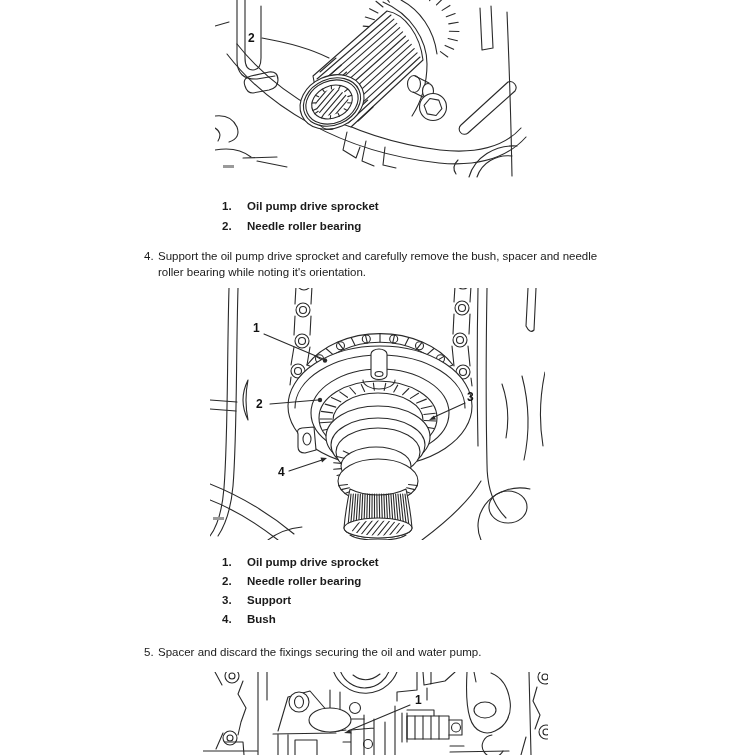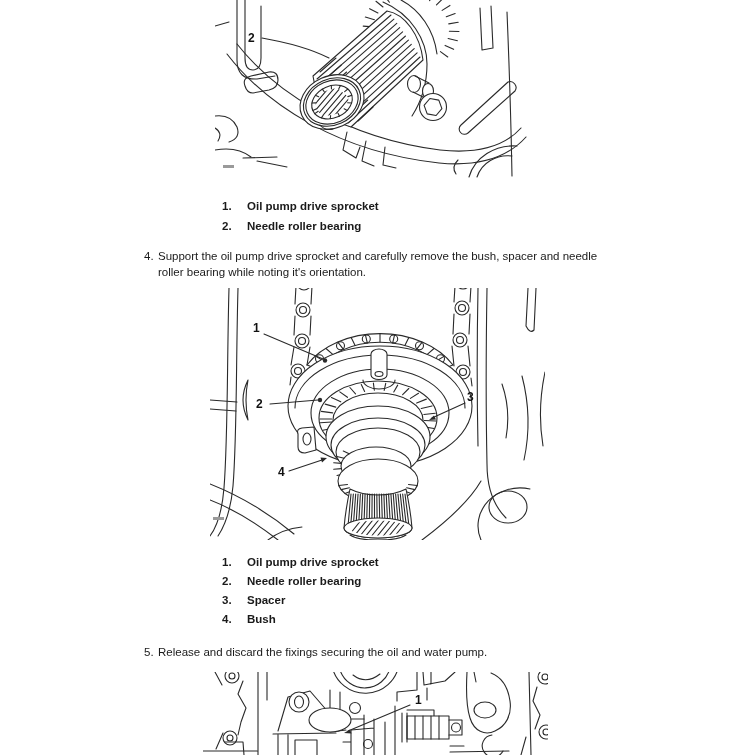--- a/index.html
+++ b/index.html
@@ -393,31 +393,31 @@
     <div class="row">
       <span class="num">1.</span>
       <span class="lbl">Oil pump drive sprocket</span>
     </div>
     <div class="row">
       <span class="num">2.</span>
       <span class="lbl">Needle roller bearing</span>
     </div>
     <div class="row">
       <span class="num">3.</span>
-      <span class="lbl">Spacer</span>
+      <span class="lbl">Support</span>
     </div>
     <div class="row">
       <span class="num">4.</span>
       <span class="lbl">Bush</span>
     </div>
   </div>
 
   <div class="step" style="left:144px;top:644px">
     <span class="num">5.</span>
-    <div class="text">Release and discard the fixings securing the oil and water pump.</div>
+    <div class="text">Spacer and discard the fixings securing the oil and water pump.</div>
   </div>
 
   <svg class="fig" style="left:203px;top:672px;width:345px;height:83px" viewBox="0 0 345 83">
     <g>
       <circle cx="29" cy="4" r="7"></circle>
         <circle cx="29" cy="4" r="3"></circle>
       <circle cx="27" cy="66" r="7"></circle>
         <circle cx="27" cy="66" r="3"></circle>
       <path d="M 12,0 L 19,13 M 40,9 L 35,22 L 43,36 L 38,50 L 35,63 M 13,77 L 20,61"></path>
       <path d="M 55,0 L 55,83 M 64,0 L 64,28 M 0,79 L 54,79 M 22,70 L 40,70 L 41,83"></path>

